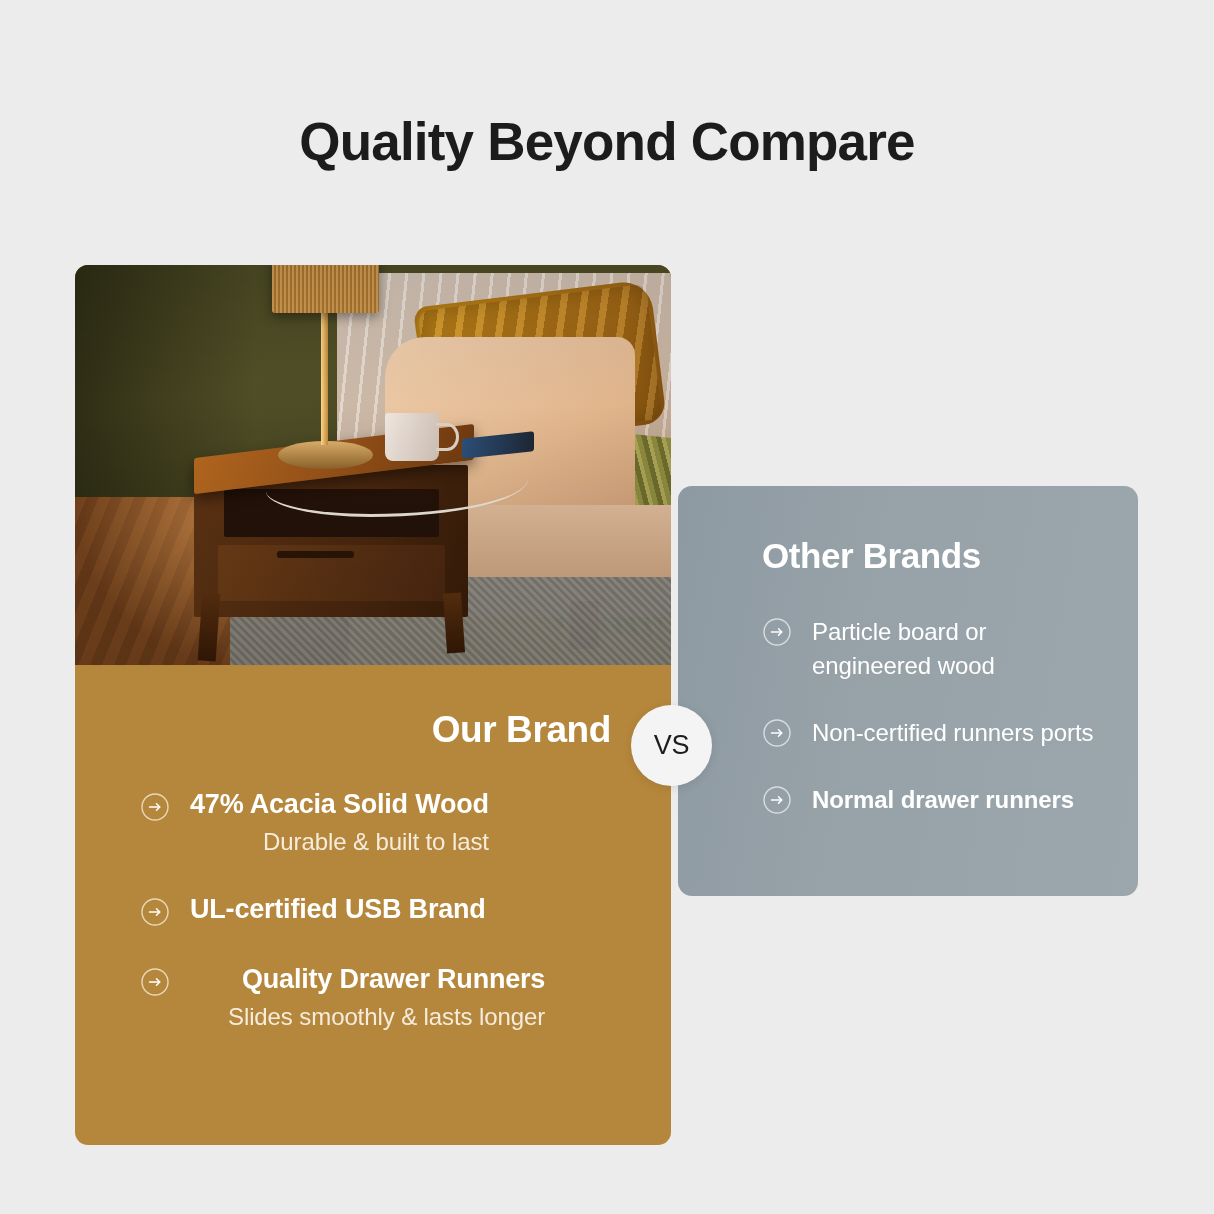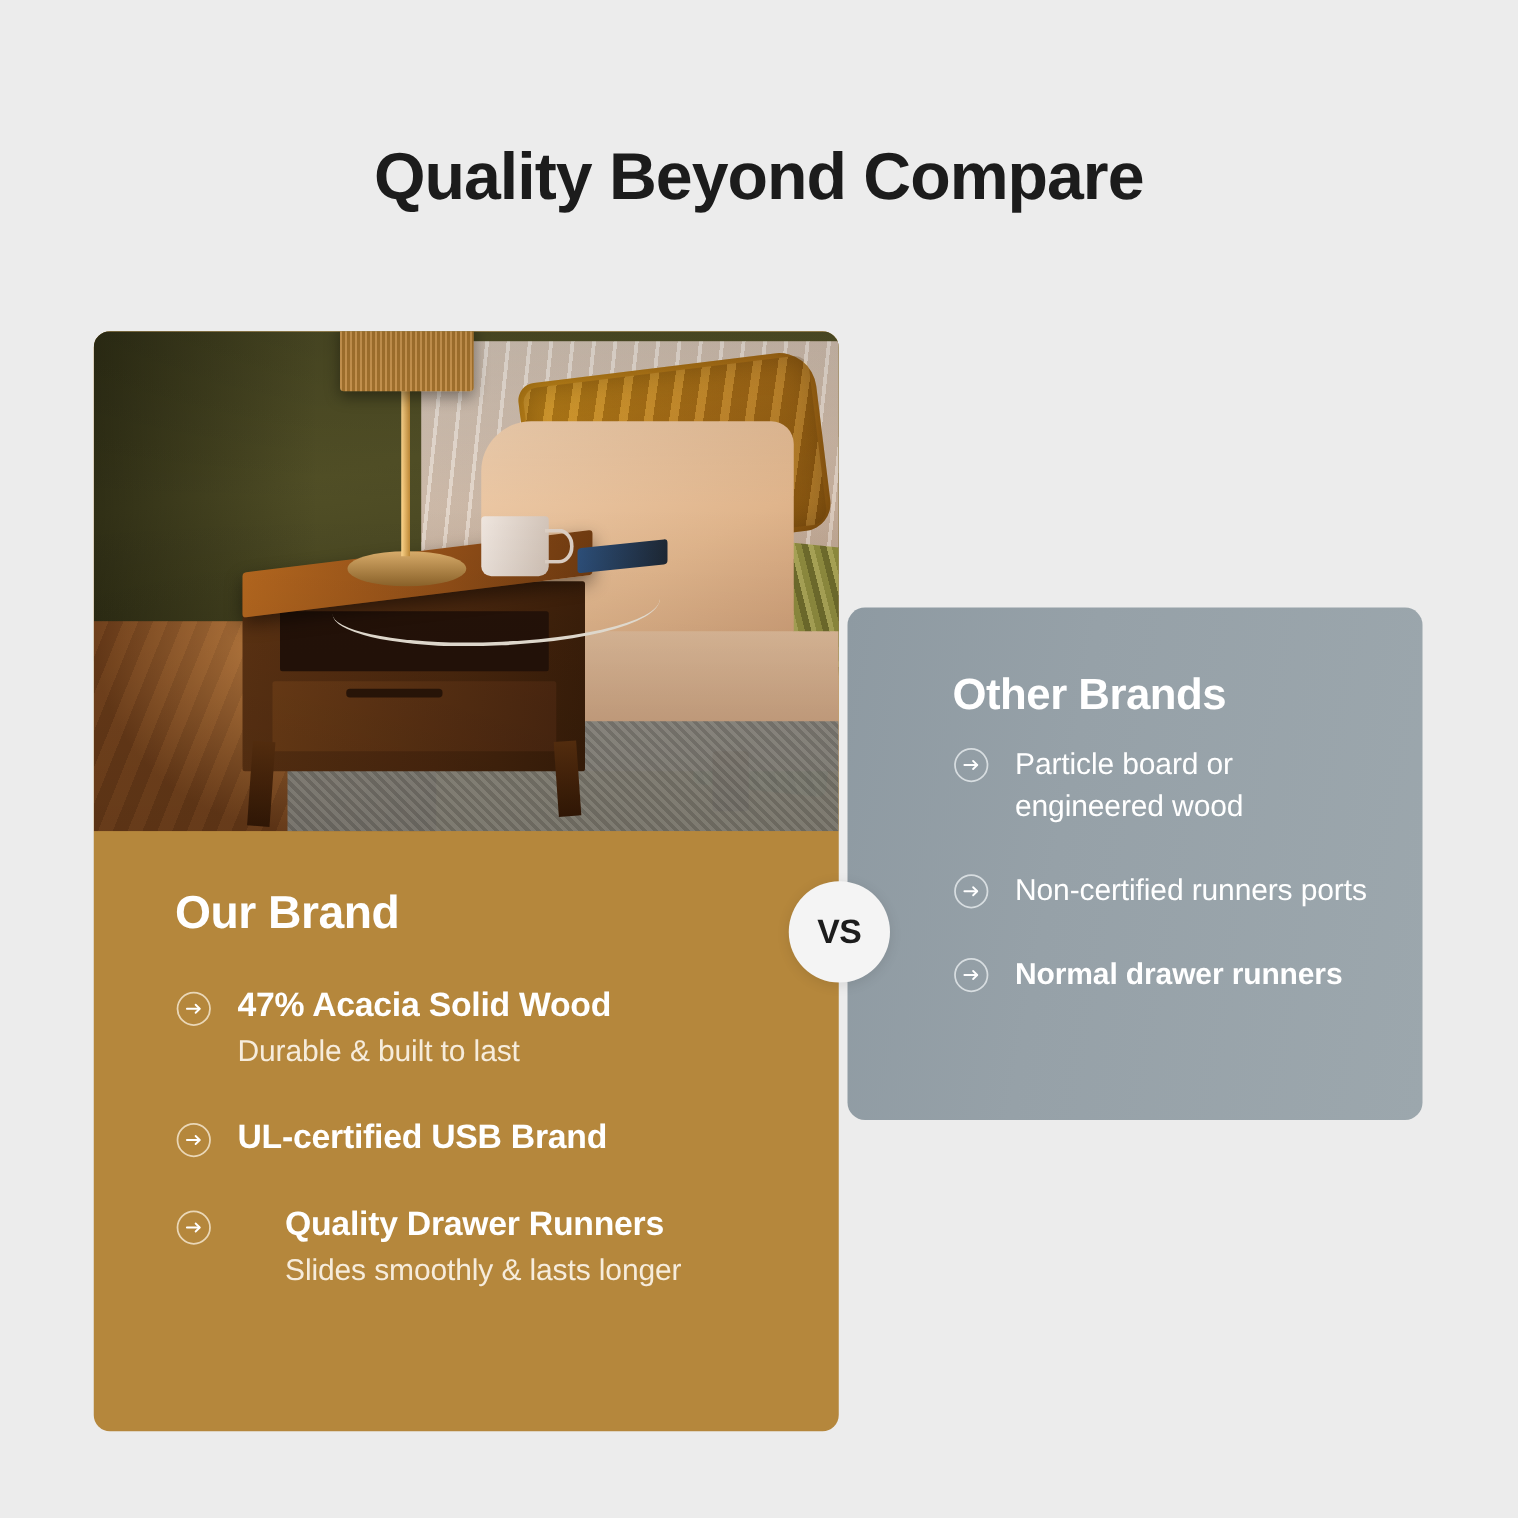--- a/index.html
+++ b/index.html
@@ -25,34 +25,35 @@
     width:460px; height:410px;
     border-radius:14px;
     background:linear-gradient(100deg,#8e9aa2 0%,#96a1a8 38%,#9ca7ad 100%);
     overflow:hidden;
   }
   .other-title {
     position:absolute; left:84px; top:50px;
     font-size:35px; font-weight:bold; color:#ffffff;
     letter-spacing:-0.4px;
   }
-  .other-list { position:absolute; left:84px; top:108px; width:340px; }
+  .other-list { position:absolute; left:84px; top:128px; width:340px; }
   .other-item { display:flex; align-items:flex-start; margin-bottom:32px; }
   .other-item:last-child { margin-bottom:4px;font-weight:bold; }
   .other-text {
     font-size:24px; color:#ffffff; line-height:1.42;
     letter-spacing:-0.1px; padding-top:1px;
   }
 
   
   .our-card {
     position:absolute; left:75px; top:265px;
     width:596px; height:880px;
     border-radius:13px; overflow:hidden;
     background:#b5873c;
+    text-align:right;
   }
   .photo { position:relative; width:596px; height:400px; overflow:hidden; }
 
   
   .wall {
     position:absolute; left:0; top:0; width:100%; height:66%;
     background:linear-gradient(170deg,#4b4a24 0%,#514f26 40%,#3e3c1c 100%);
   }
   .wall-shade {
     position:absolute; left:0; top:0; width:30%; height:66%;
@@ -204,21 +205,21 @@
     flex:0 0 auto; width:30px; height:30px; margin-right:20px; margin-top:3px;
   }
   .bullet svg { display:block; width:30px; height:30px; }
 
   
   .vs-badge {
     position:absolute; left:631px; top:705px;
     width:81px; height:81px; border-radius:50%;
     background:#f4f4f4;
     display:flex; align-items:center; justify-content:center;
-    font-size:27px; font-weight:bold; color:#1c1c1c;
+    font-size:27px; font-weight:normal; color:#1c1c1c;
     letter-spacing:-0.3px;
     box-shadow:0 2px 10px rgba(0,0,0,.10);
   }
 </style>
 </head>
 <body>
 
 <div class="page">
 
   <div class="page-title">Quality Beyond Compare</div>

